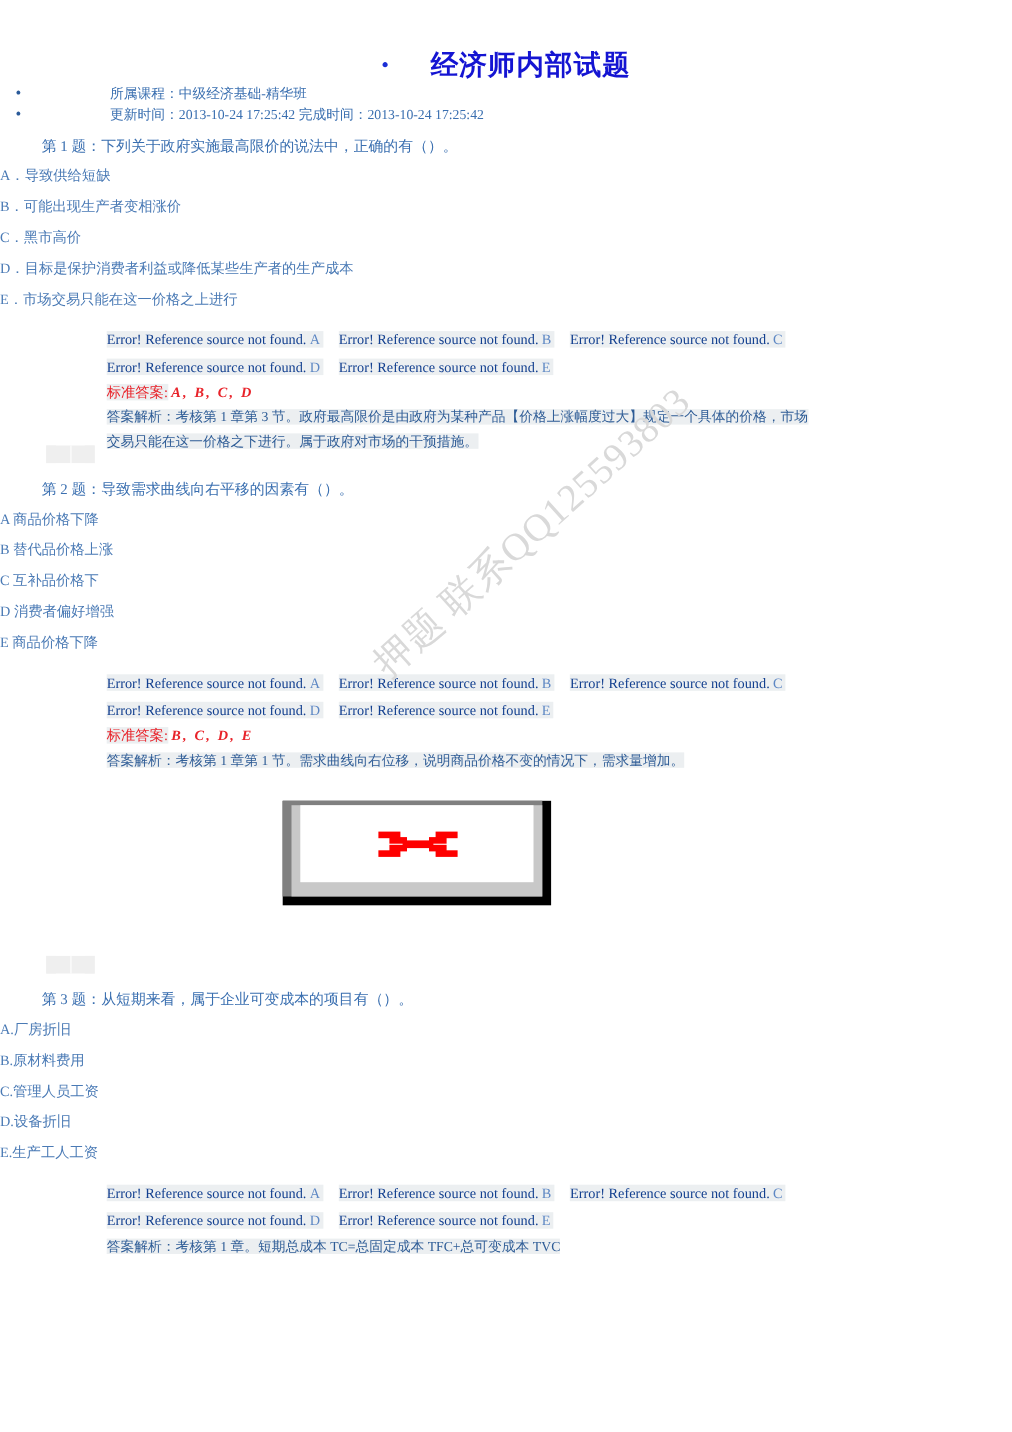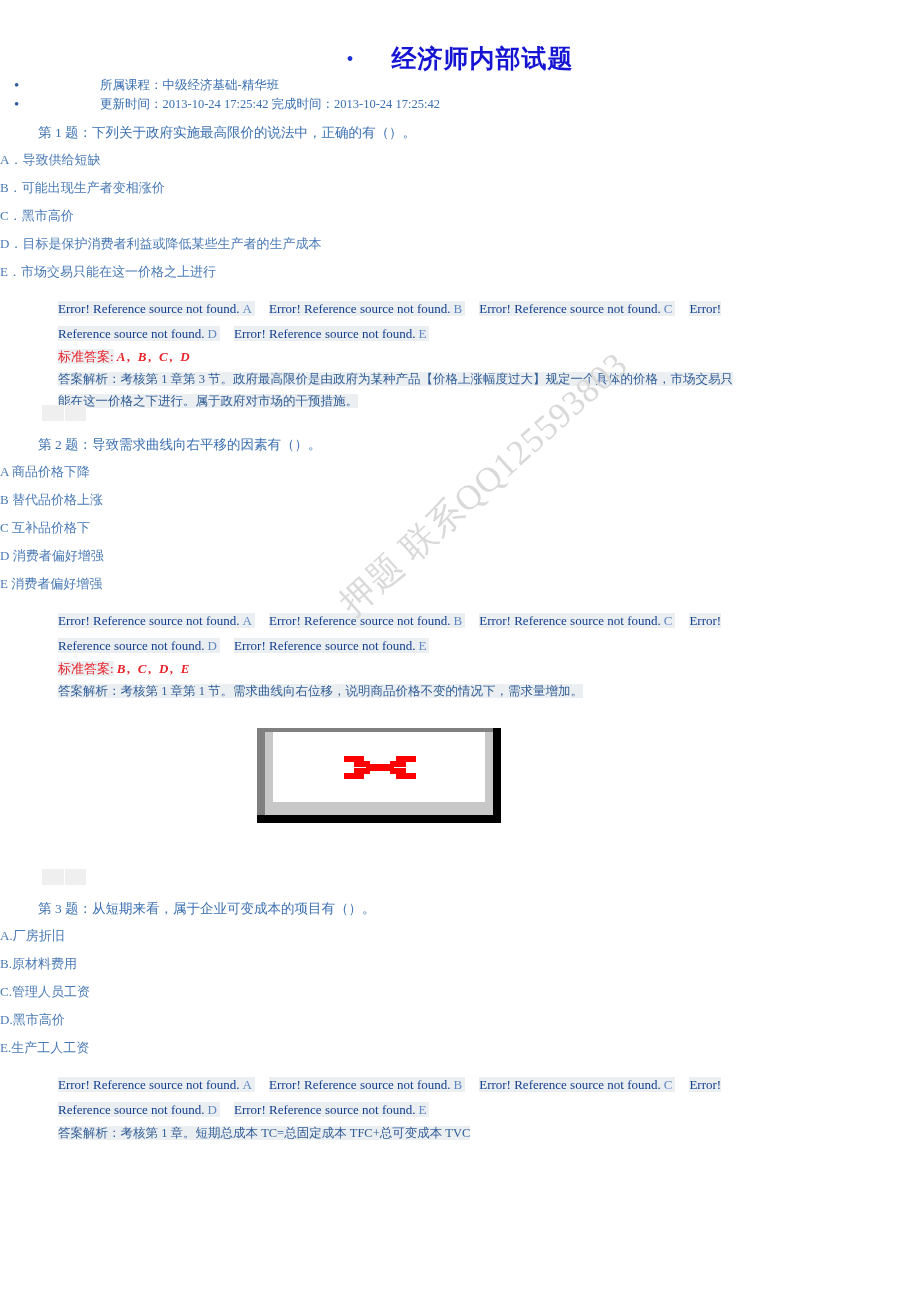--- a/index.html
+++ b/index.html
@@ -86,21 +86,21 @@
   .q-opt {
     font-size: 13px;
     color: #4a7ab5;
     line-height: 28px;
     height: 28px;
     white-space: nowrap;
   }
 
   
   .ansbox {
-    padding-left: 58px;
+    padding-left: 97px;
     padding-right: 40px;
   }
   .reflines {
     font-family: "Liberation Serif", "DejaVu Serif", serif;
     font-size: 13px;
     color: #1a4fa0;
     line-height: 25px;
     max-width: 735px;
   }
   .reflines .err {
@@ -270,21 +270,21 @@
   </div>
 
   <div class="grey-box" style="left:42px; top:405px;"></div>
 
   <div class="qblock" style="top:432px;">
     <div class="q-title">第 2 题：导致需求曲线向右平移的因素有（）。</div>
     <div class="q-opt">A 商品价格下降</div>
     <div class="q-opt">B 替代品价格上涨</div>
     <div class="q-opt">C 互补品价格下</div>
     <div class="q-opt">D 消费者偏好增强</div>
-    <div class="q-opt">E 消费者偏好增强</div>
+    <div class="q-opt">E 商品价格下降</div>
 
     <div class="ansbox" style="margin-top:10px;">
       <div class="reflines">
         <span class="err">Error! Reference source not found.</span><span class="letter">A</span><span class="gap"></span><span class="err">Error! Reference source not found.</span><span class="letter">B</span><span class="gap"></span><span class="err">Error! Reference source not found.</span><span class="letter">C</span><span class="gap"></span><span class="err">Error! Reference source not found.</span><span class="letter">D</span><span class="gap"></span><span class="err">Error! Reference source not found.</span><span class="letter">E</span>
       </div>
       <div class="stdans">
         <span class="lbl">标准答案:</span><span class="val">B, C, D, E</span>
       </div>
       <div class="analysis">
         <span class="hl">答案解析：考核第 1 章第 1 节。需求曲线向右位移，说明商品价格不变的情况下，需求量增加。</span>
@@ -311,21 +311,21 @@
     </svg>
   </div>
 
   <div class="grey-box" style="left:42px; top:869px;"></div>
 
   <div class="qblock" style="top:896px;">
     <div class="q-title">第 3 题：从短期来看，属于企业可变成本的项目有（）。</div>
     <div class="q-opt">A.厂房折旧</div>
     <div class="q-opt">B.原材料费用</div>
     <div class="q-opt">C.管理人员工资</div>
-    <div class="q-opt">D.黑市高价</div>
+    <div class="q-opt">D.设备折旧</div>
     <div class="q-opt">E.生产工人工资</div>
 
     <div class="ansbox" style="margin-top:10px;">
       <div class="reflines">
         <span class="err">Error! Reference source not found.</span><span class="letter">A</span><span class="gap"></span><span class="err">Error! Reference source not found.</span><span class="letter">B</span><span class="gap"></span><span class="err">Error! Reference source not found.</span><span class="letter">C</span><span class="gap"></span><span class="err">Error! Reference source not found.</span><span class="letter">D</span><span class="gap"></span><span class="err">Error! Reference source not found.</span><span class="letter">E</span>
       </div>
       <div class="analysis">
         <span class="hl">答案解析：考核第 1 章。短期总成本 TC=总固定成本 TFC+总可变成本 TVC</span>
       </div>
     </div>

